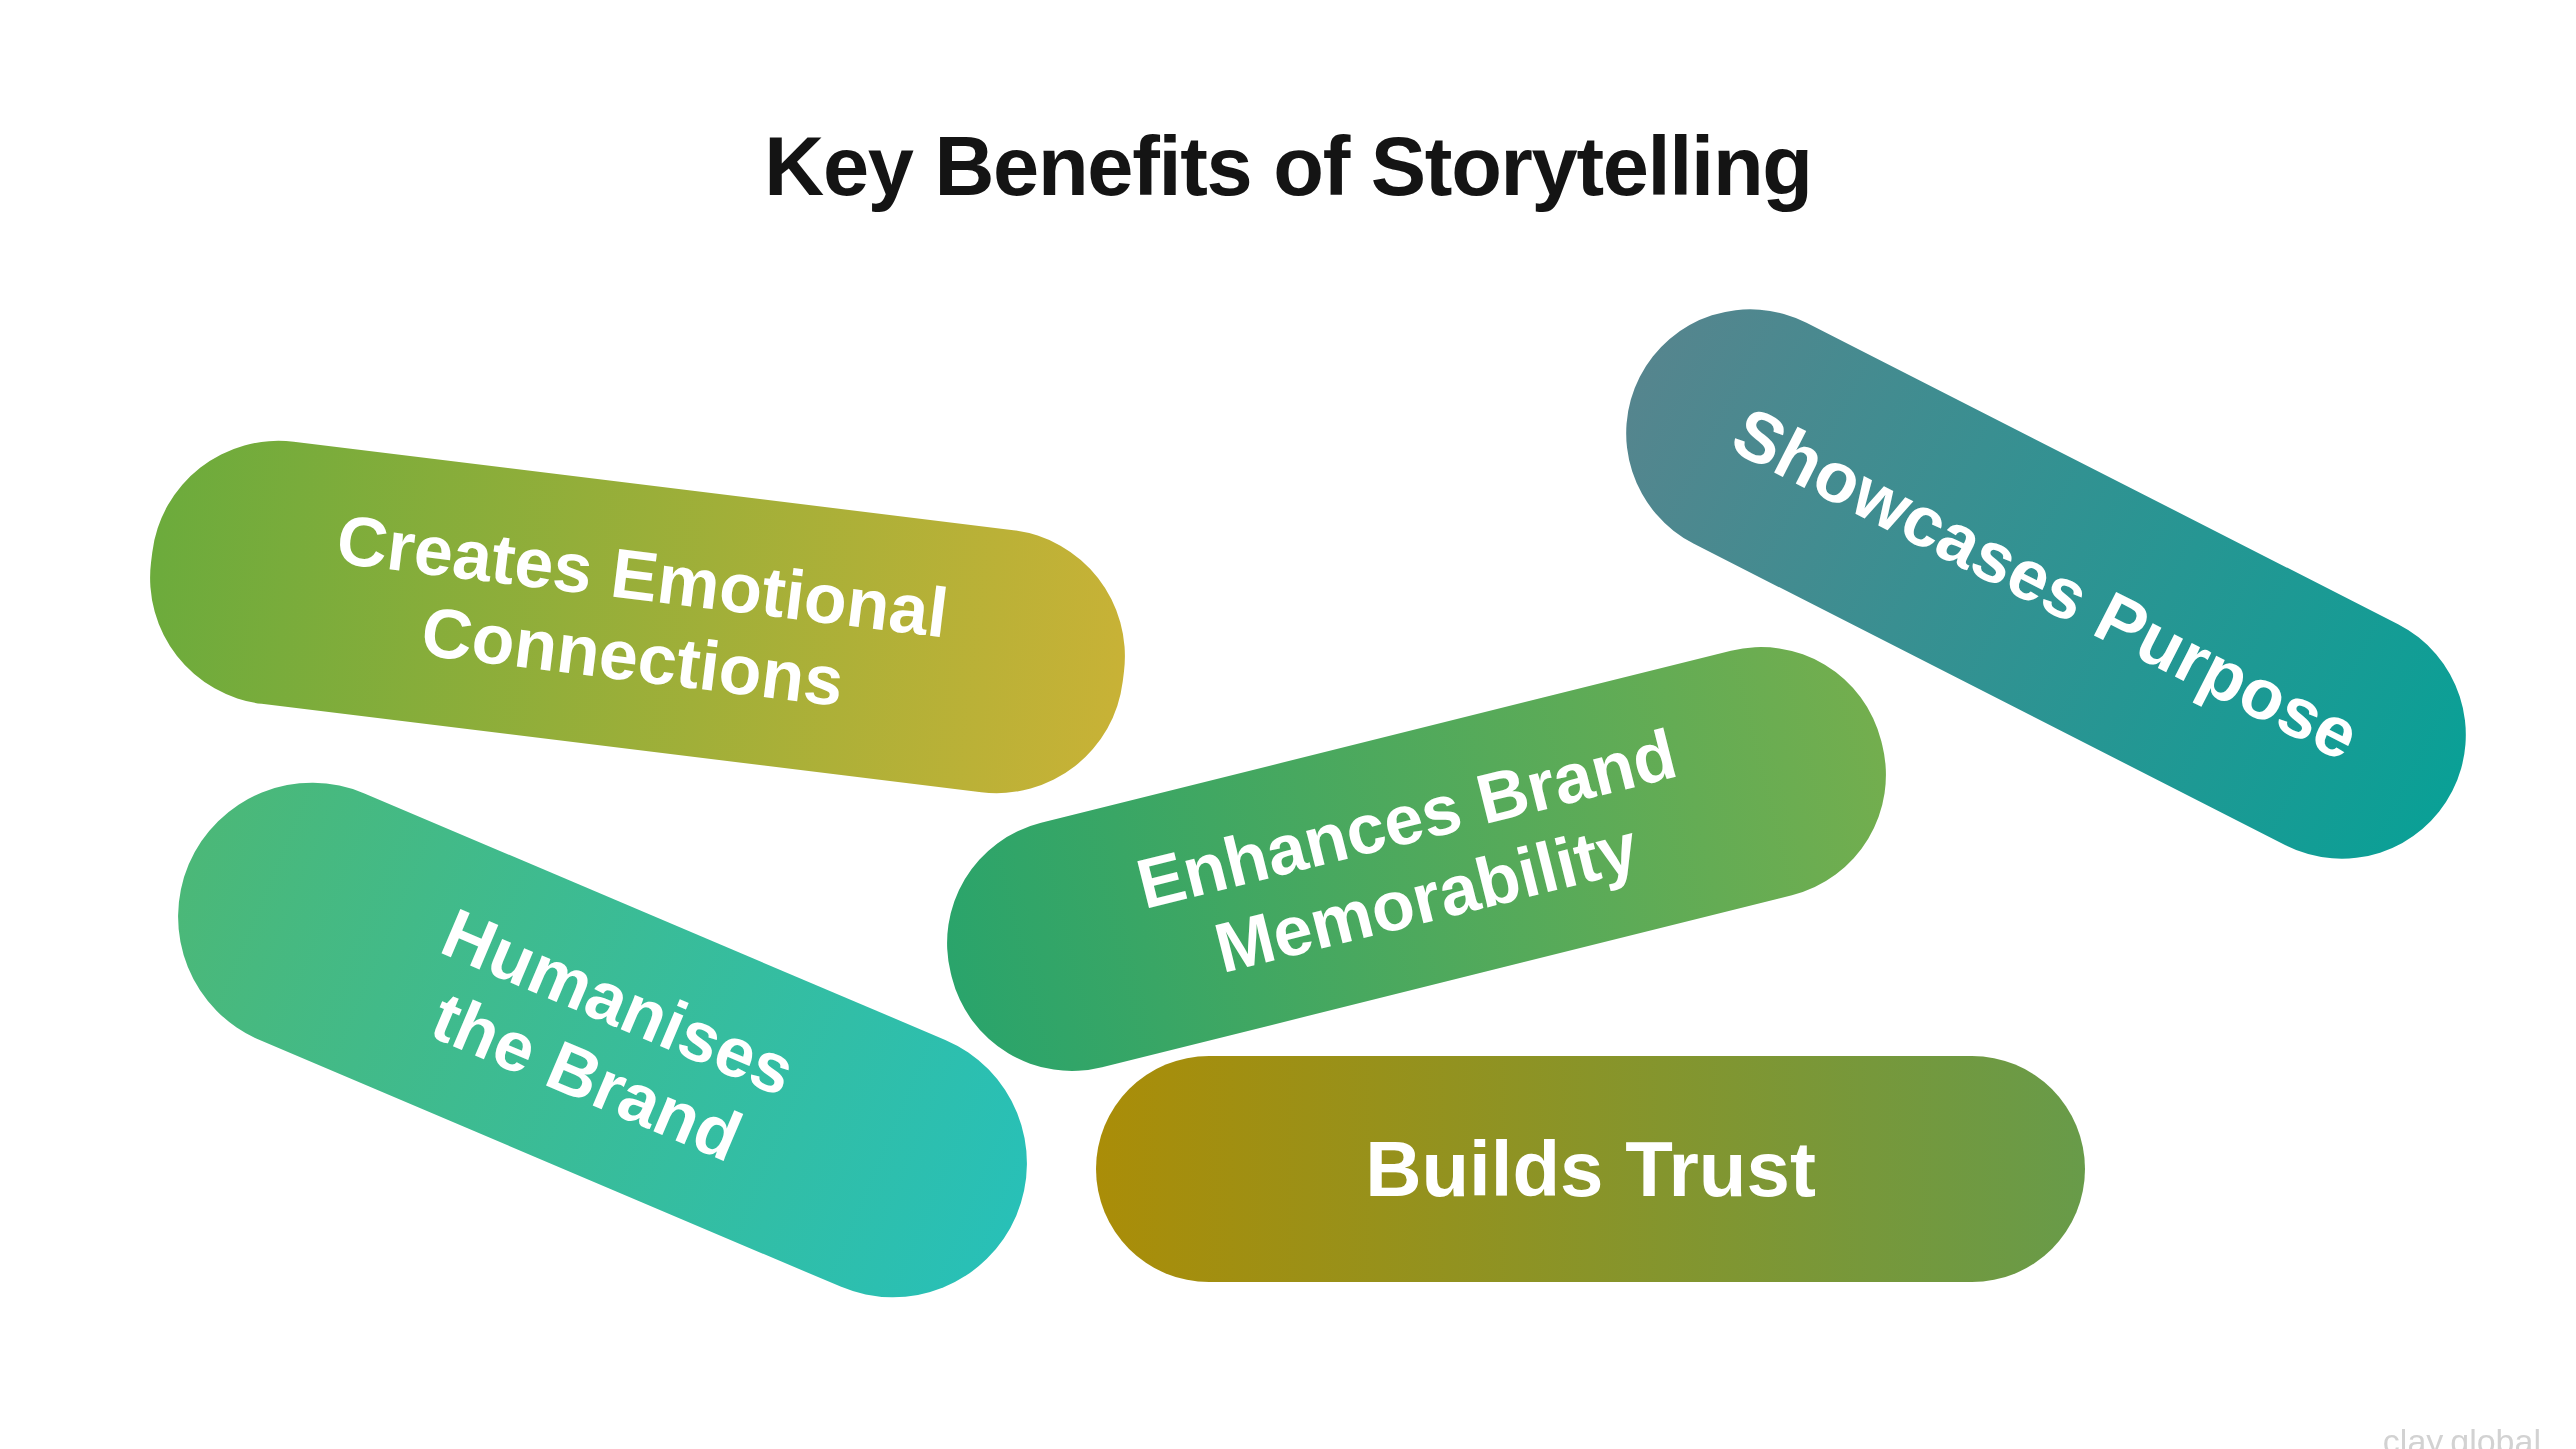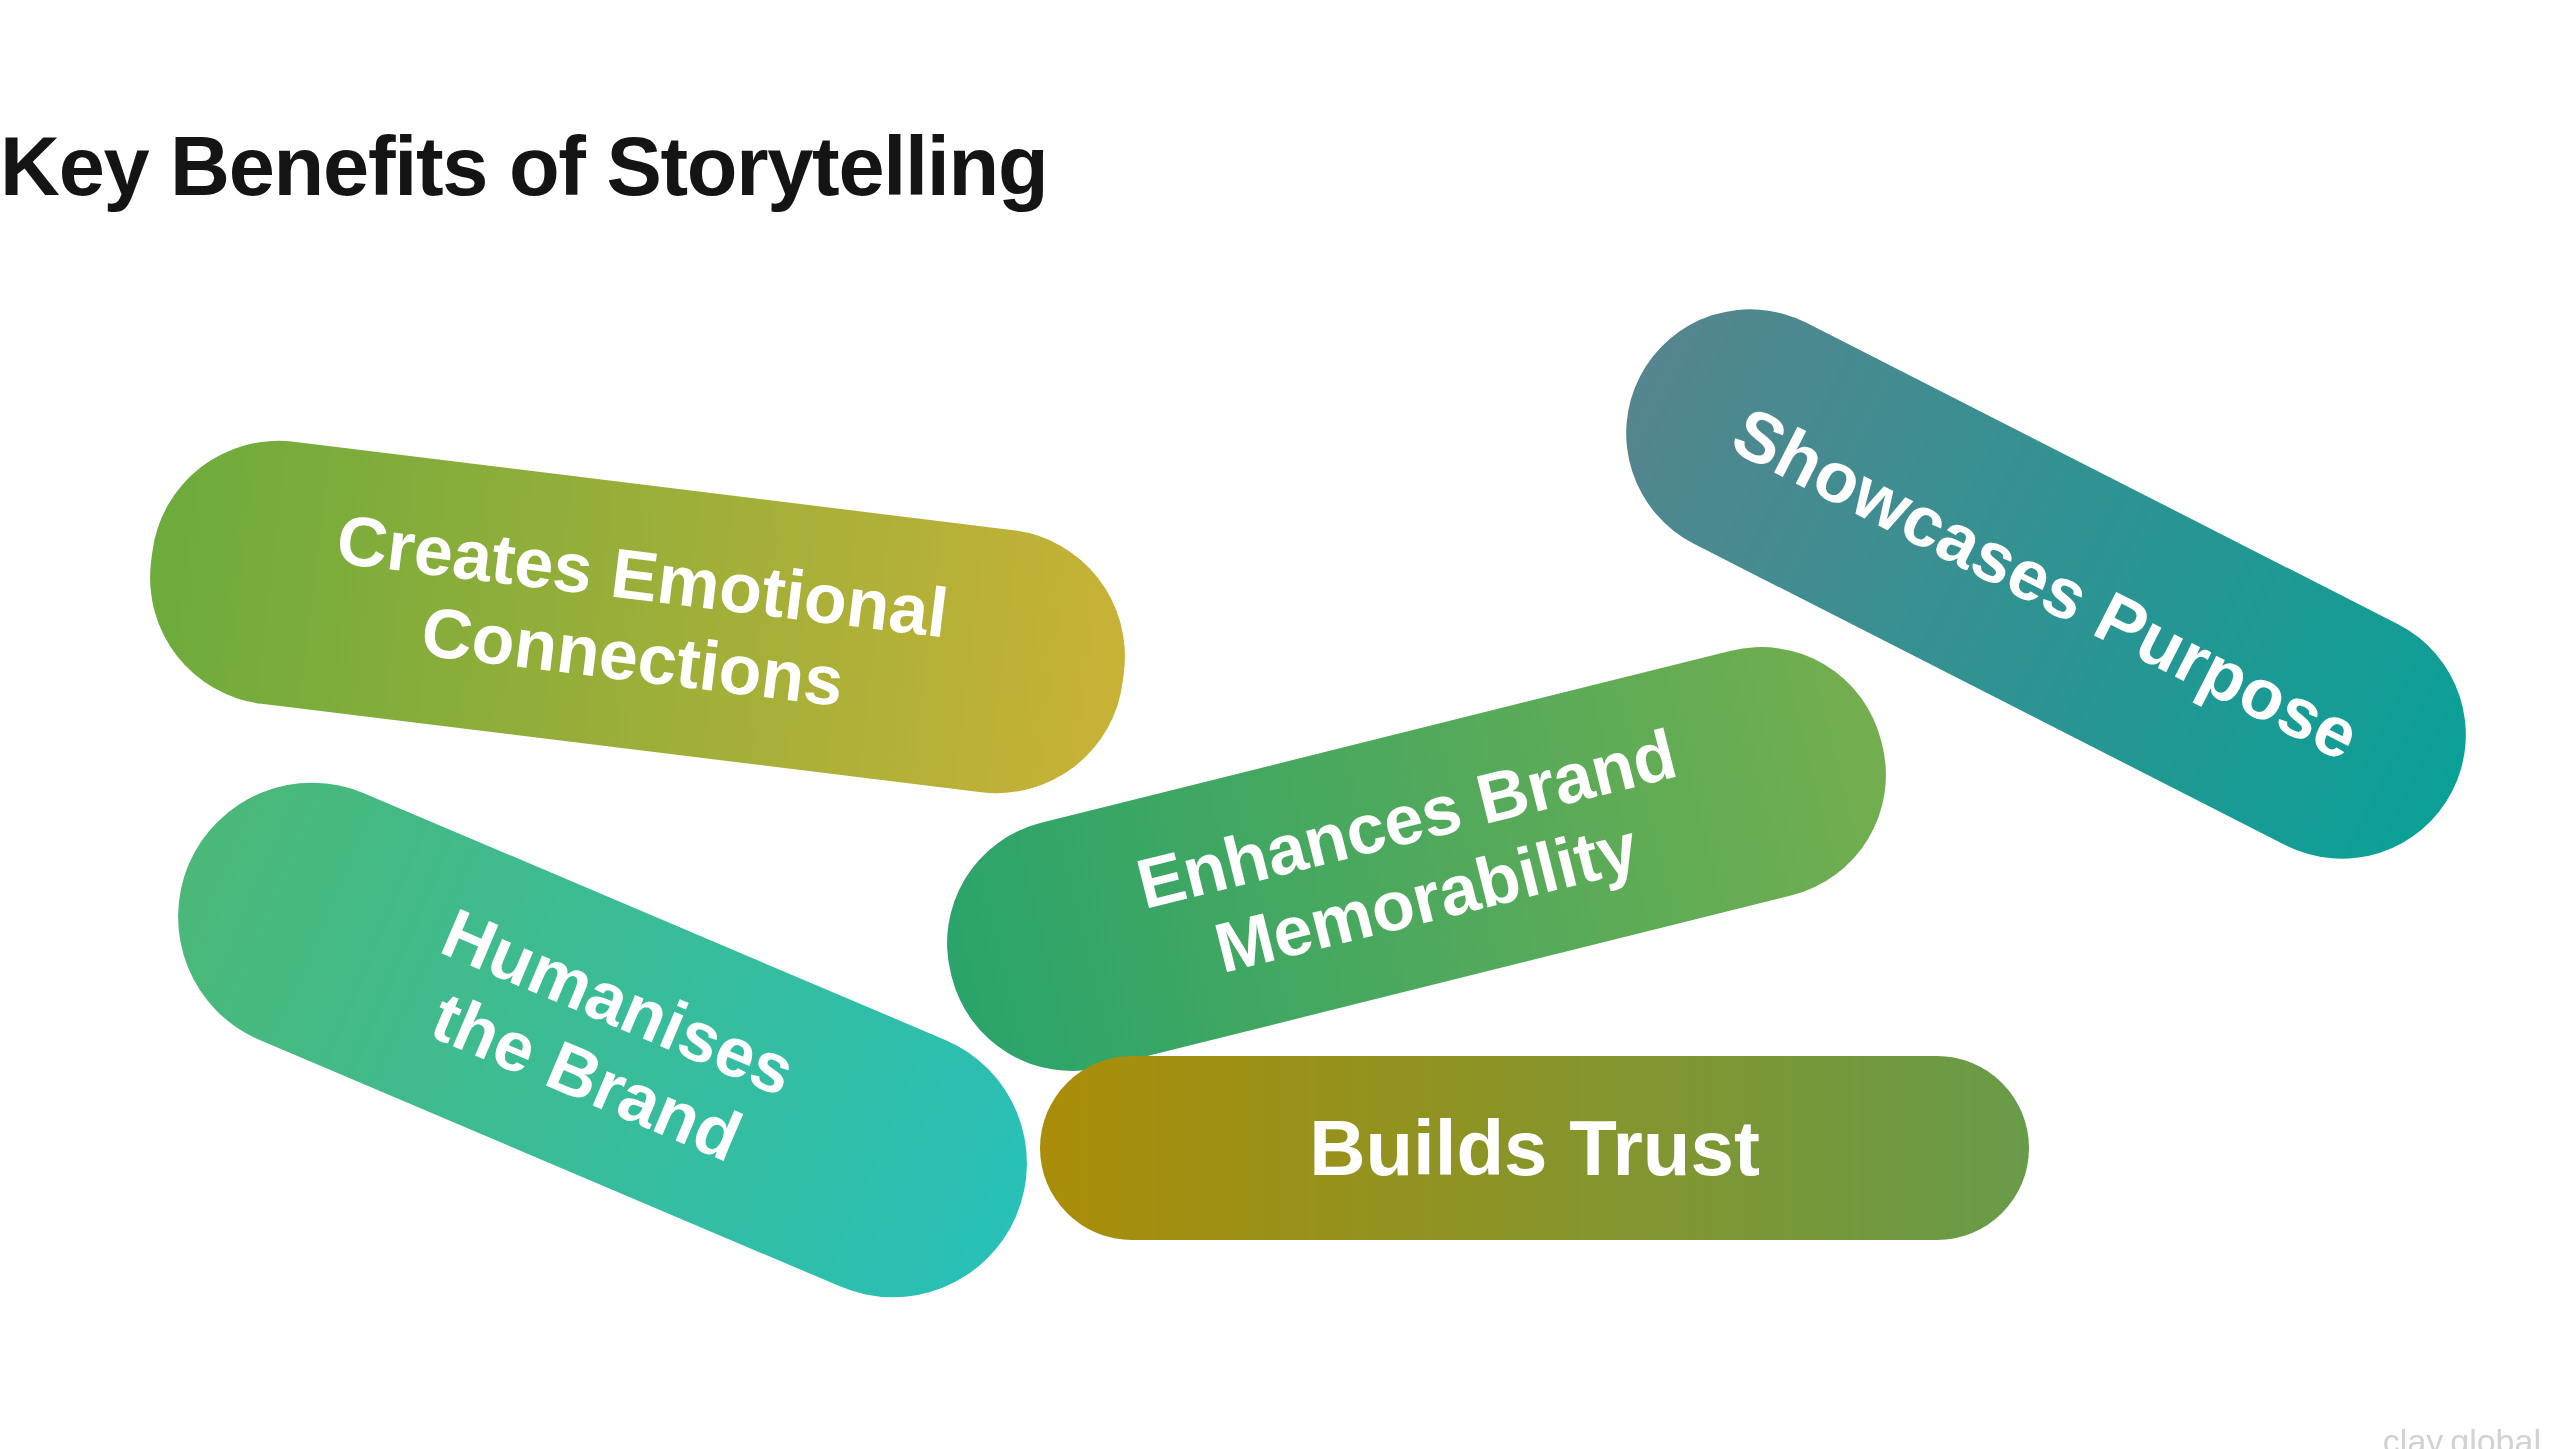--- a/index.html
+++ b/index.html
@@ -13,20 +13,21 @@
     height: 1449px;
     overflow: hidden;
     background: #ffffff;
     font-family: "Liberation Sans", sans-serif;
   }
   .title {
     position: absolute;
     top: 119px;
     left: 0;
     width: 2576px;
+    text-align: center;
     font-size: 83px;
     font-weight: 700;
     letter-spacing: -1.3px;
     color: #141414;
     margin: 0;
   }
   .pill {
     position: absolute;
     display: flex;
     align-items: center;
@@ -64,22 +65,22 @@
   }
   .pill-humanises {
     left: 153px; top: 906px;
     width: 899px; height: 268px;
     border-radius: 134px;
     transform: rotate(23deg);
     font-size: 70px;
     z-index: 2;
   }
   .pill-builds {
-    left: 1040px; top: 1056px;
-    width: 989px; height: 184px;
+    left: 1096px; top: 1056px;
+    width: 989px; height: 226px;
     border-radius: 129px;
     transform: rotate(0deg);
     font-size: 78px;
     z-index: 4;
   }
   .watermark {
     position: absolute;
     right: 35px;
     top: 1377px;
     font-size: 34px;

